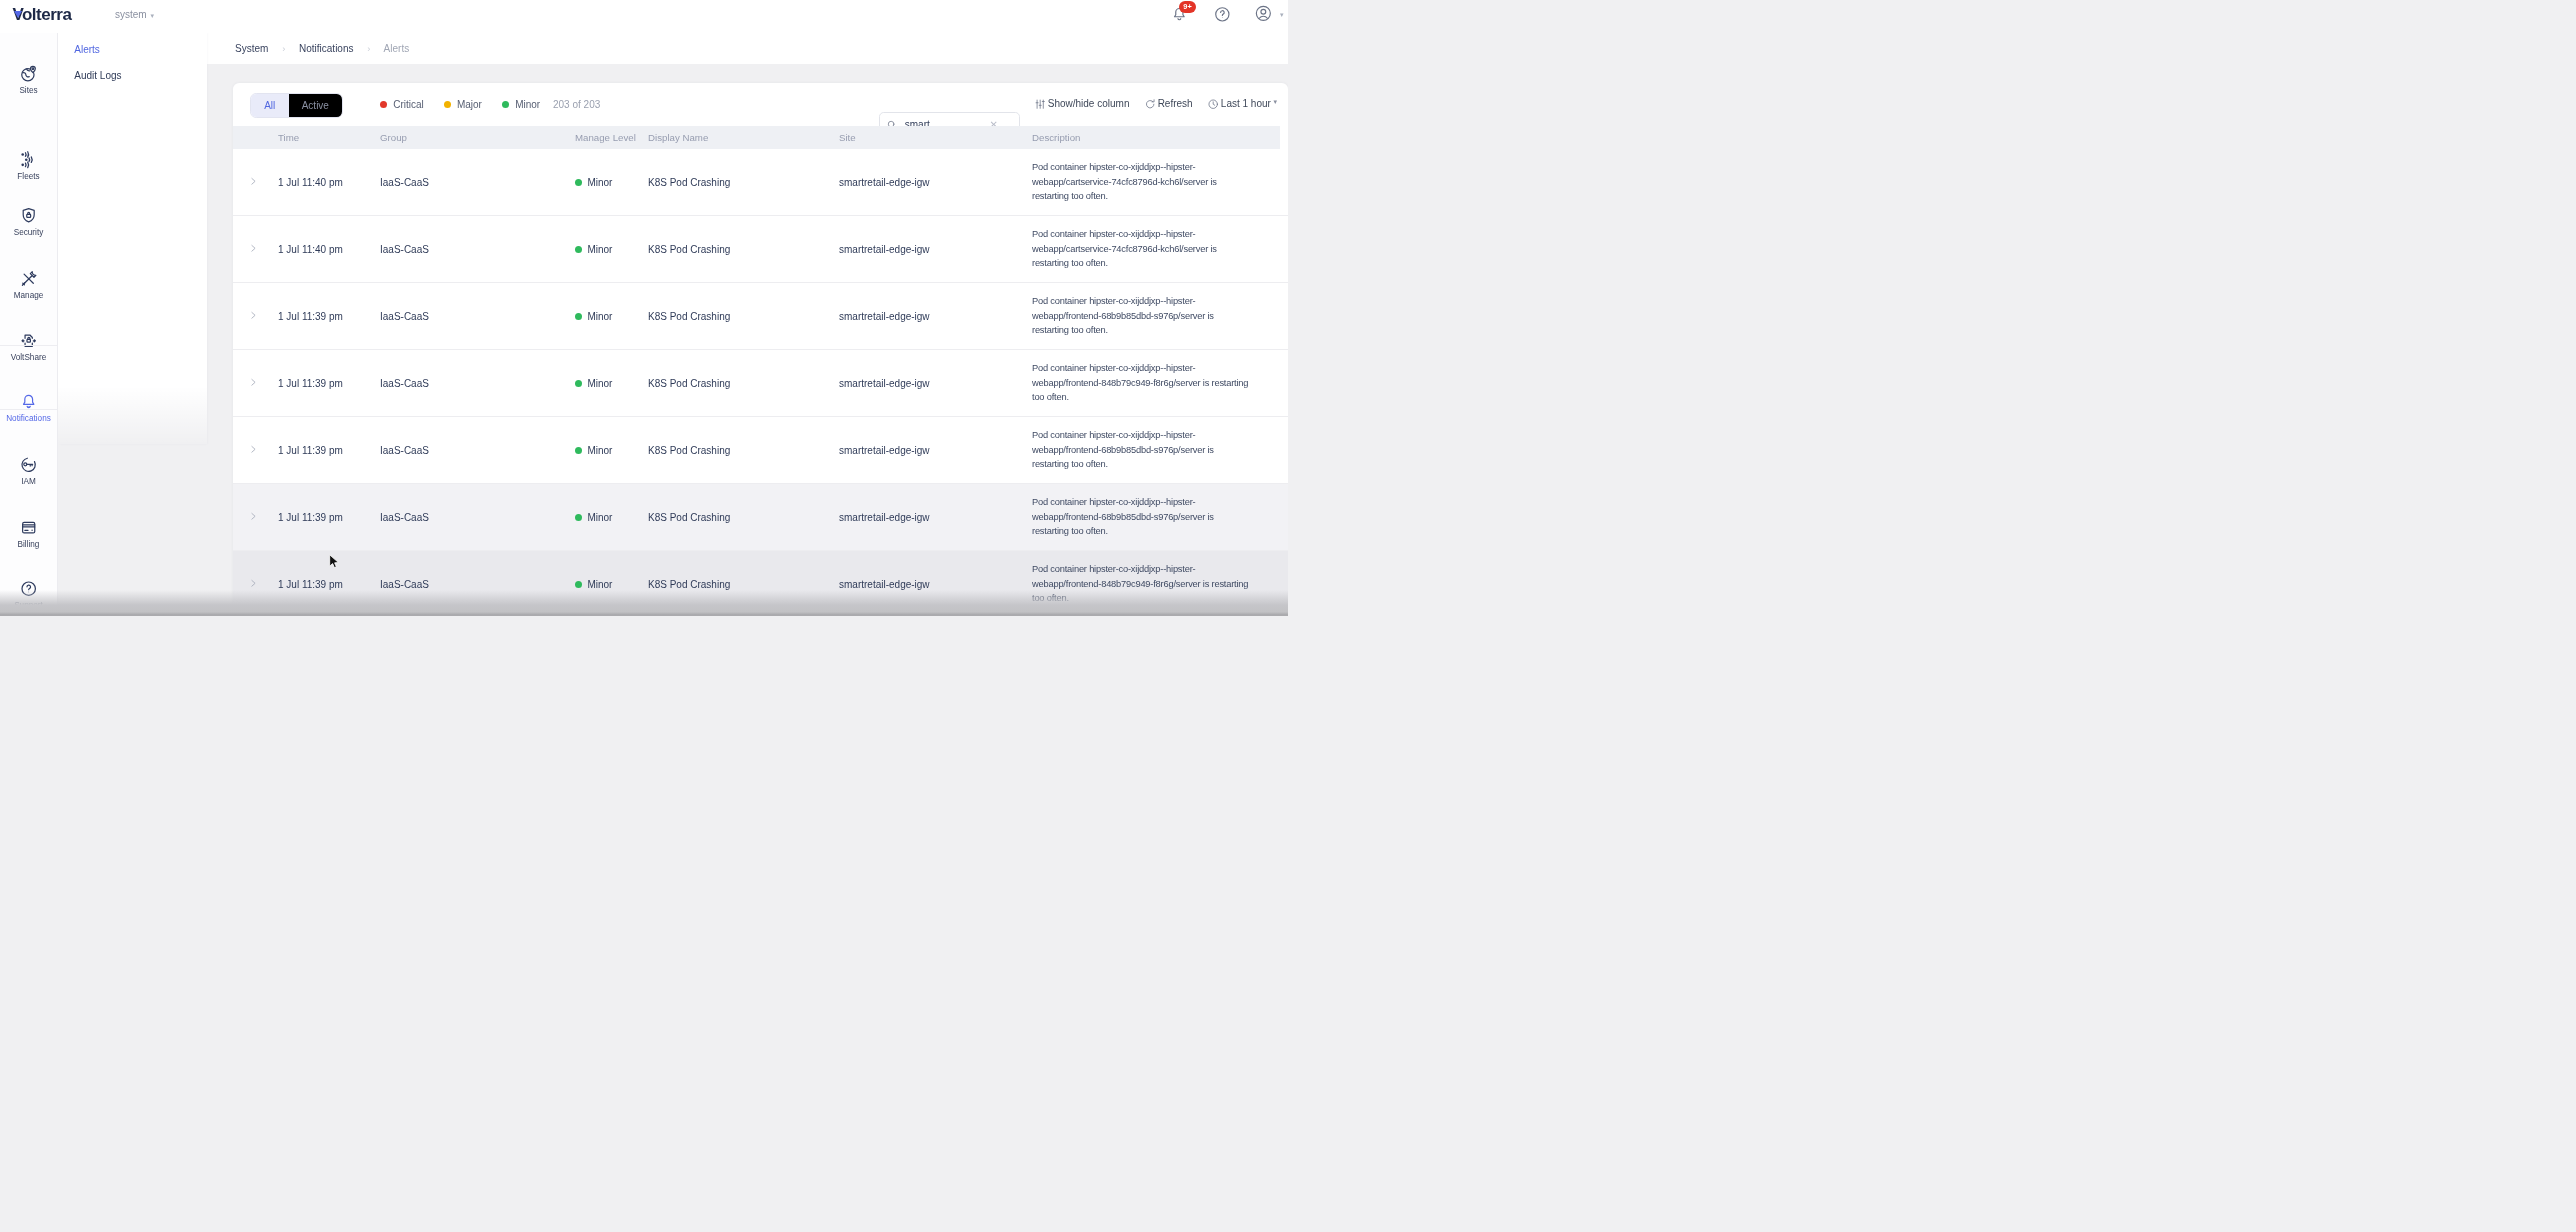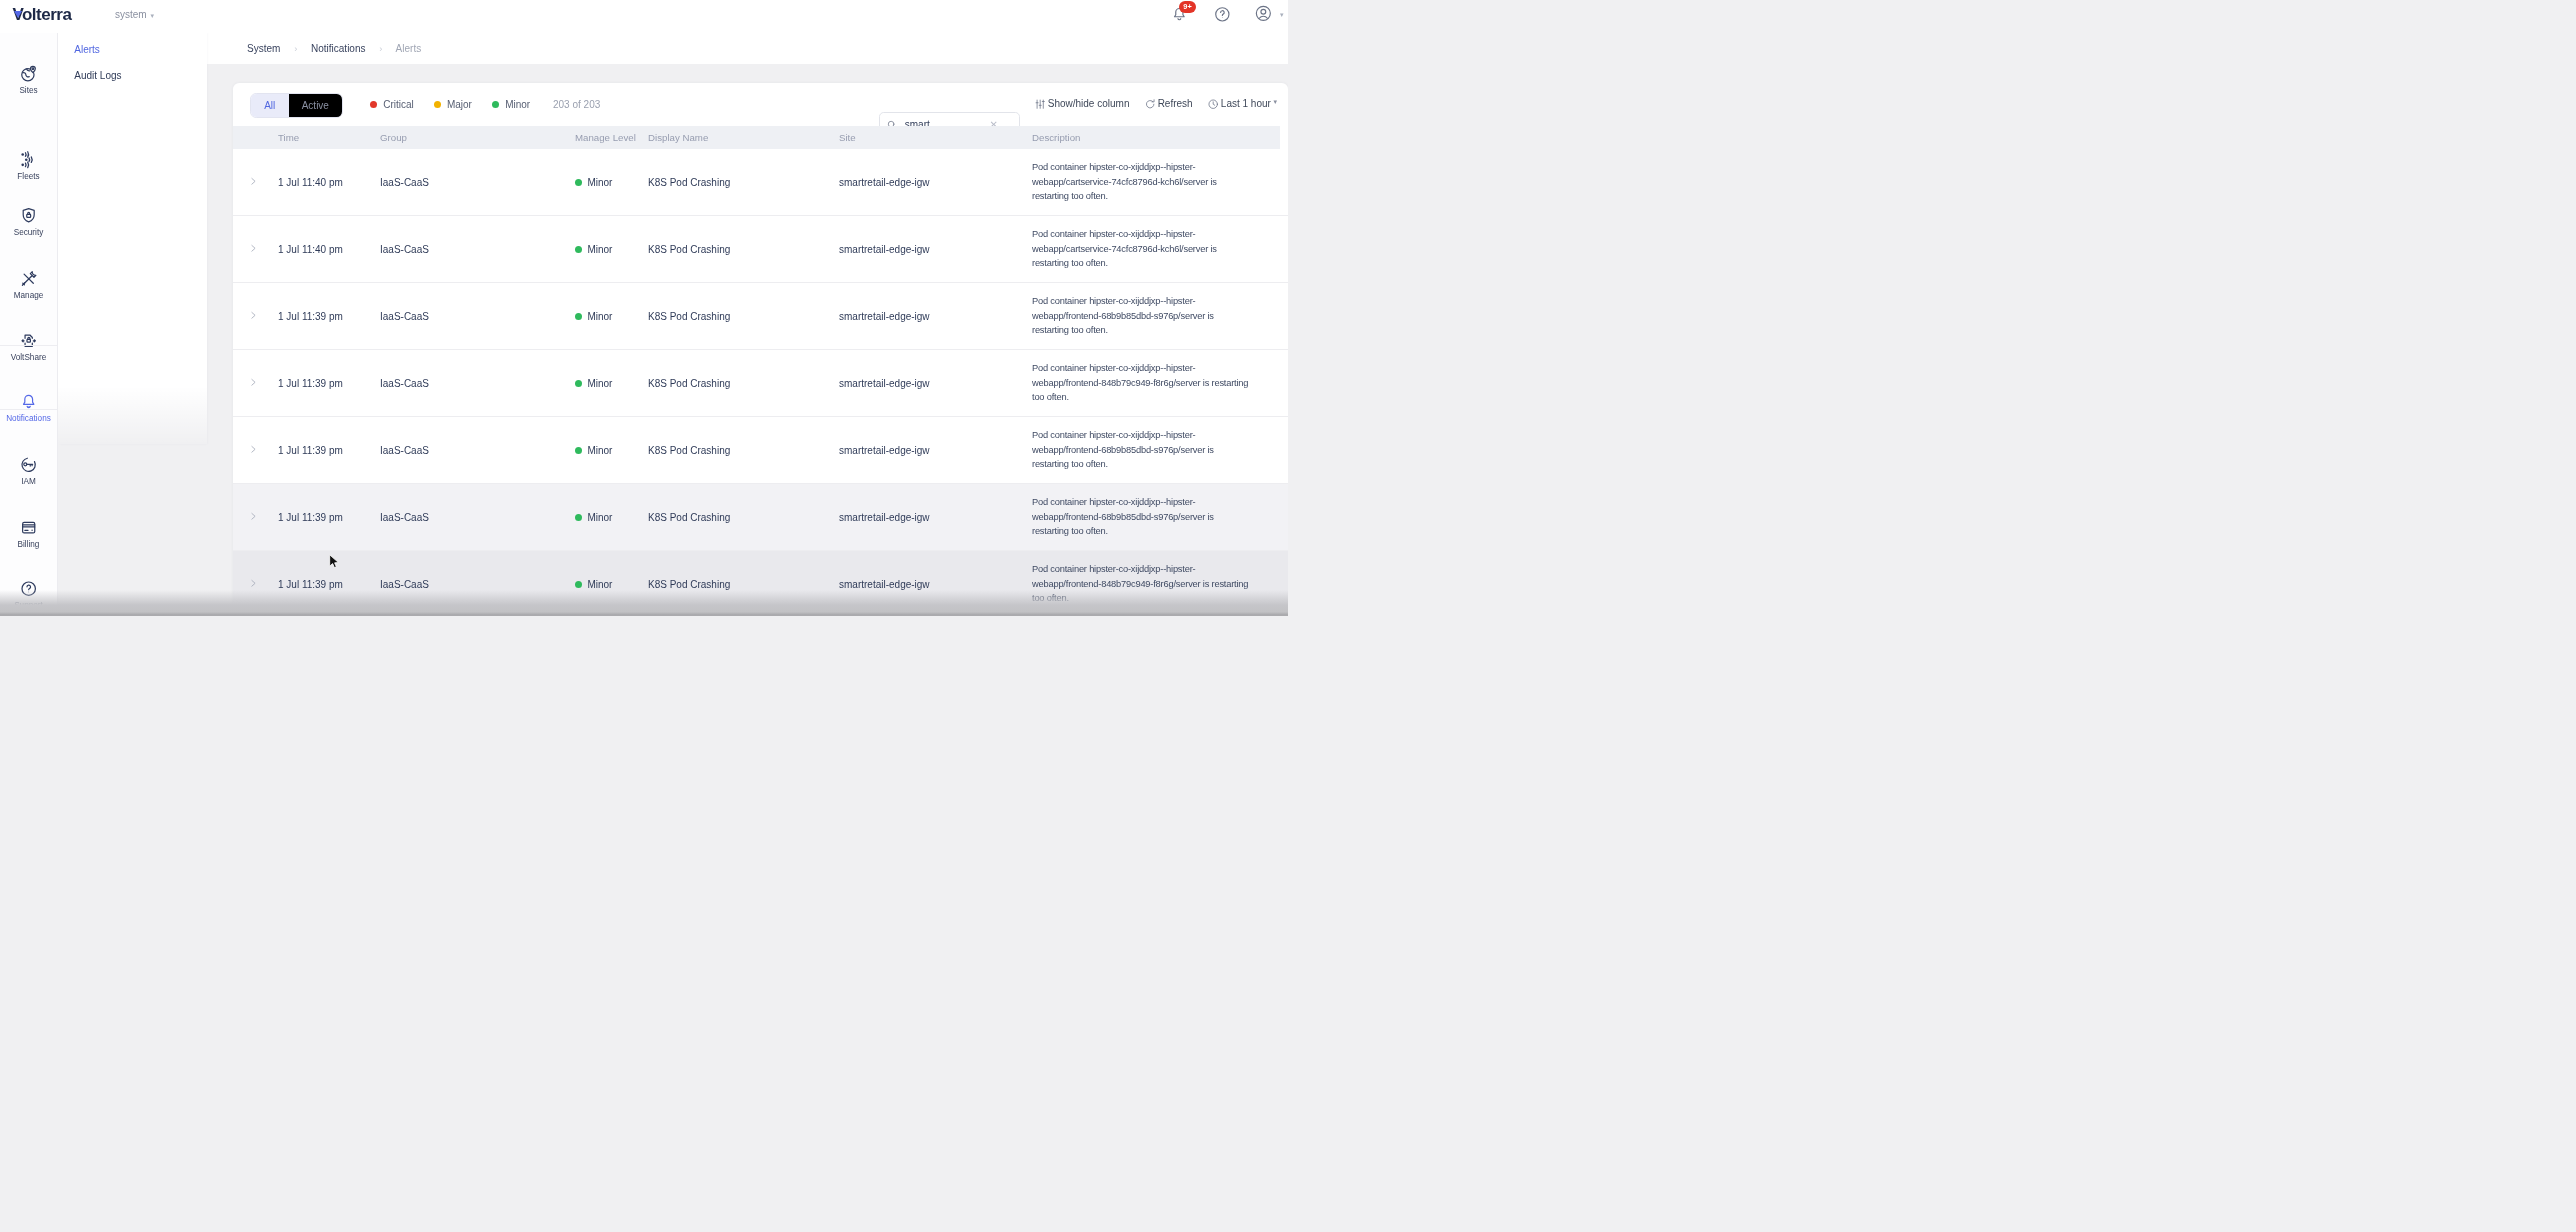--- a/index.html
+++ b/index.html
@@ -29,35 +29,35 @@
   .ritem svg{width:19.4px;height:19.4px;display:block;margin:0 auto;}
   .rlabel{font-size:8.2px;color:#39425d;margin-top:2.3px;}
   .ritem.active .rlabel{color:#5468e7;}
   
   #subnav{left:58px;top:33px;width:149px;height:411px;z-index:10;
     background:linear-gradient(180deg,#ffffff 86%,rgba(255,255,255,0) 100%);
     box-shadow:0.8px 0 2.3px rgba(40,50,90,0.04);}
   .snitem{position:absolute;left:16.3px;font-size:10px;cursor:pointer;color:#2f3b58;}
   .snitem.active{color:#5066e0;}
   
-  #crumbbar{left:203px;top:33px;width:1097px;height:31px;background:#ffffff;z-index:5;}
+  #crumbbar{left:191px;top:33px;width:1097px;height:31px;background:#ffffff;z-index:5;}
   #crumbs{position:absolute;left:44px;top:10px;font-size:10px;}
   .crumb{color:#3a445f;cursor:pointer;}
   .crumb.current{color:#a0a6b4;cursor:default;}
   .csep{color:#c9cdd7;margin:0 11px;font-size:9.3px;}
   
   #card{left:233px;top:83px;width:1055px;height:658px;background:#ffffff;border-radius:6.2px 6.2px 0 0;
     box-shadow:0 0.8px 3.1px rgba(40,50,90,0.06);z-index:5;overflow:hidden;}
   
   #toolbar{position:absolute;left:0;top:0;width:100%;height:43px;}
   #seg{position:absolute;left:17px;top:10px;height:23px;border:0.8px solid #e2e4f0;border-radius:6.2px;
     display:flex;overflow:hidden;background:#fff;}
   .segbtn{padding:0 13.2px;line-height:23px;font-size:10px;cursor:pointer;color:#8a90a2;background:#000000;}
   .segbtn.sel{background:#e9ebf9;color:#5066e0;}
-  #legend{position:absolute;left:137px;top:0;height:43px;display:flex;align-items:center;gap:20px;}
+  #legend{position:absolute;left:147px;top:0;height:43px;display:flex;align-items:center;gap:20px;}
   .leg{display:flex;align-items:center;gap:6.2px;font-size:10px;color:#565e72;}
   .dot{width:7px;height:7px;border-radius:50%;display:inline-block;}
   #count{position:absolute;left:320px;top:16.3px;font-size:10px;color:#9aa0af;}
   #rightTools{position:absolute;right:11px;top:0;height:43px;display:flex;align-items:center;gap:14.8px;}
   #searchbox{width:126px;height:23px;border:0.8px solid #e2e4ea;border-radius:4.7px;display:flex;align-items:center;
     padding:0 6.2px;gap:4.7px;background:#fff;margin-top:40px;}
   #searchbox input{border:none;outline:none;width:78px;font-size:10px;color:#2f3b58;
     font-family:"Liberation Sans",sans-serif;background:transparent;}
   .clearx{color:#b9bdc9;font-size:10px;cursor:pointer;}
   .tbtn{display:flex;align-items:flex-start;gap:1px;font-size:10px;color:#3f4859;cursor:pointer;white-space:nowrap;}

